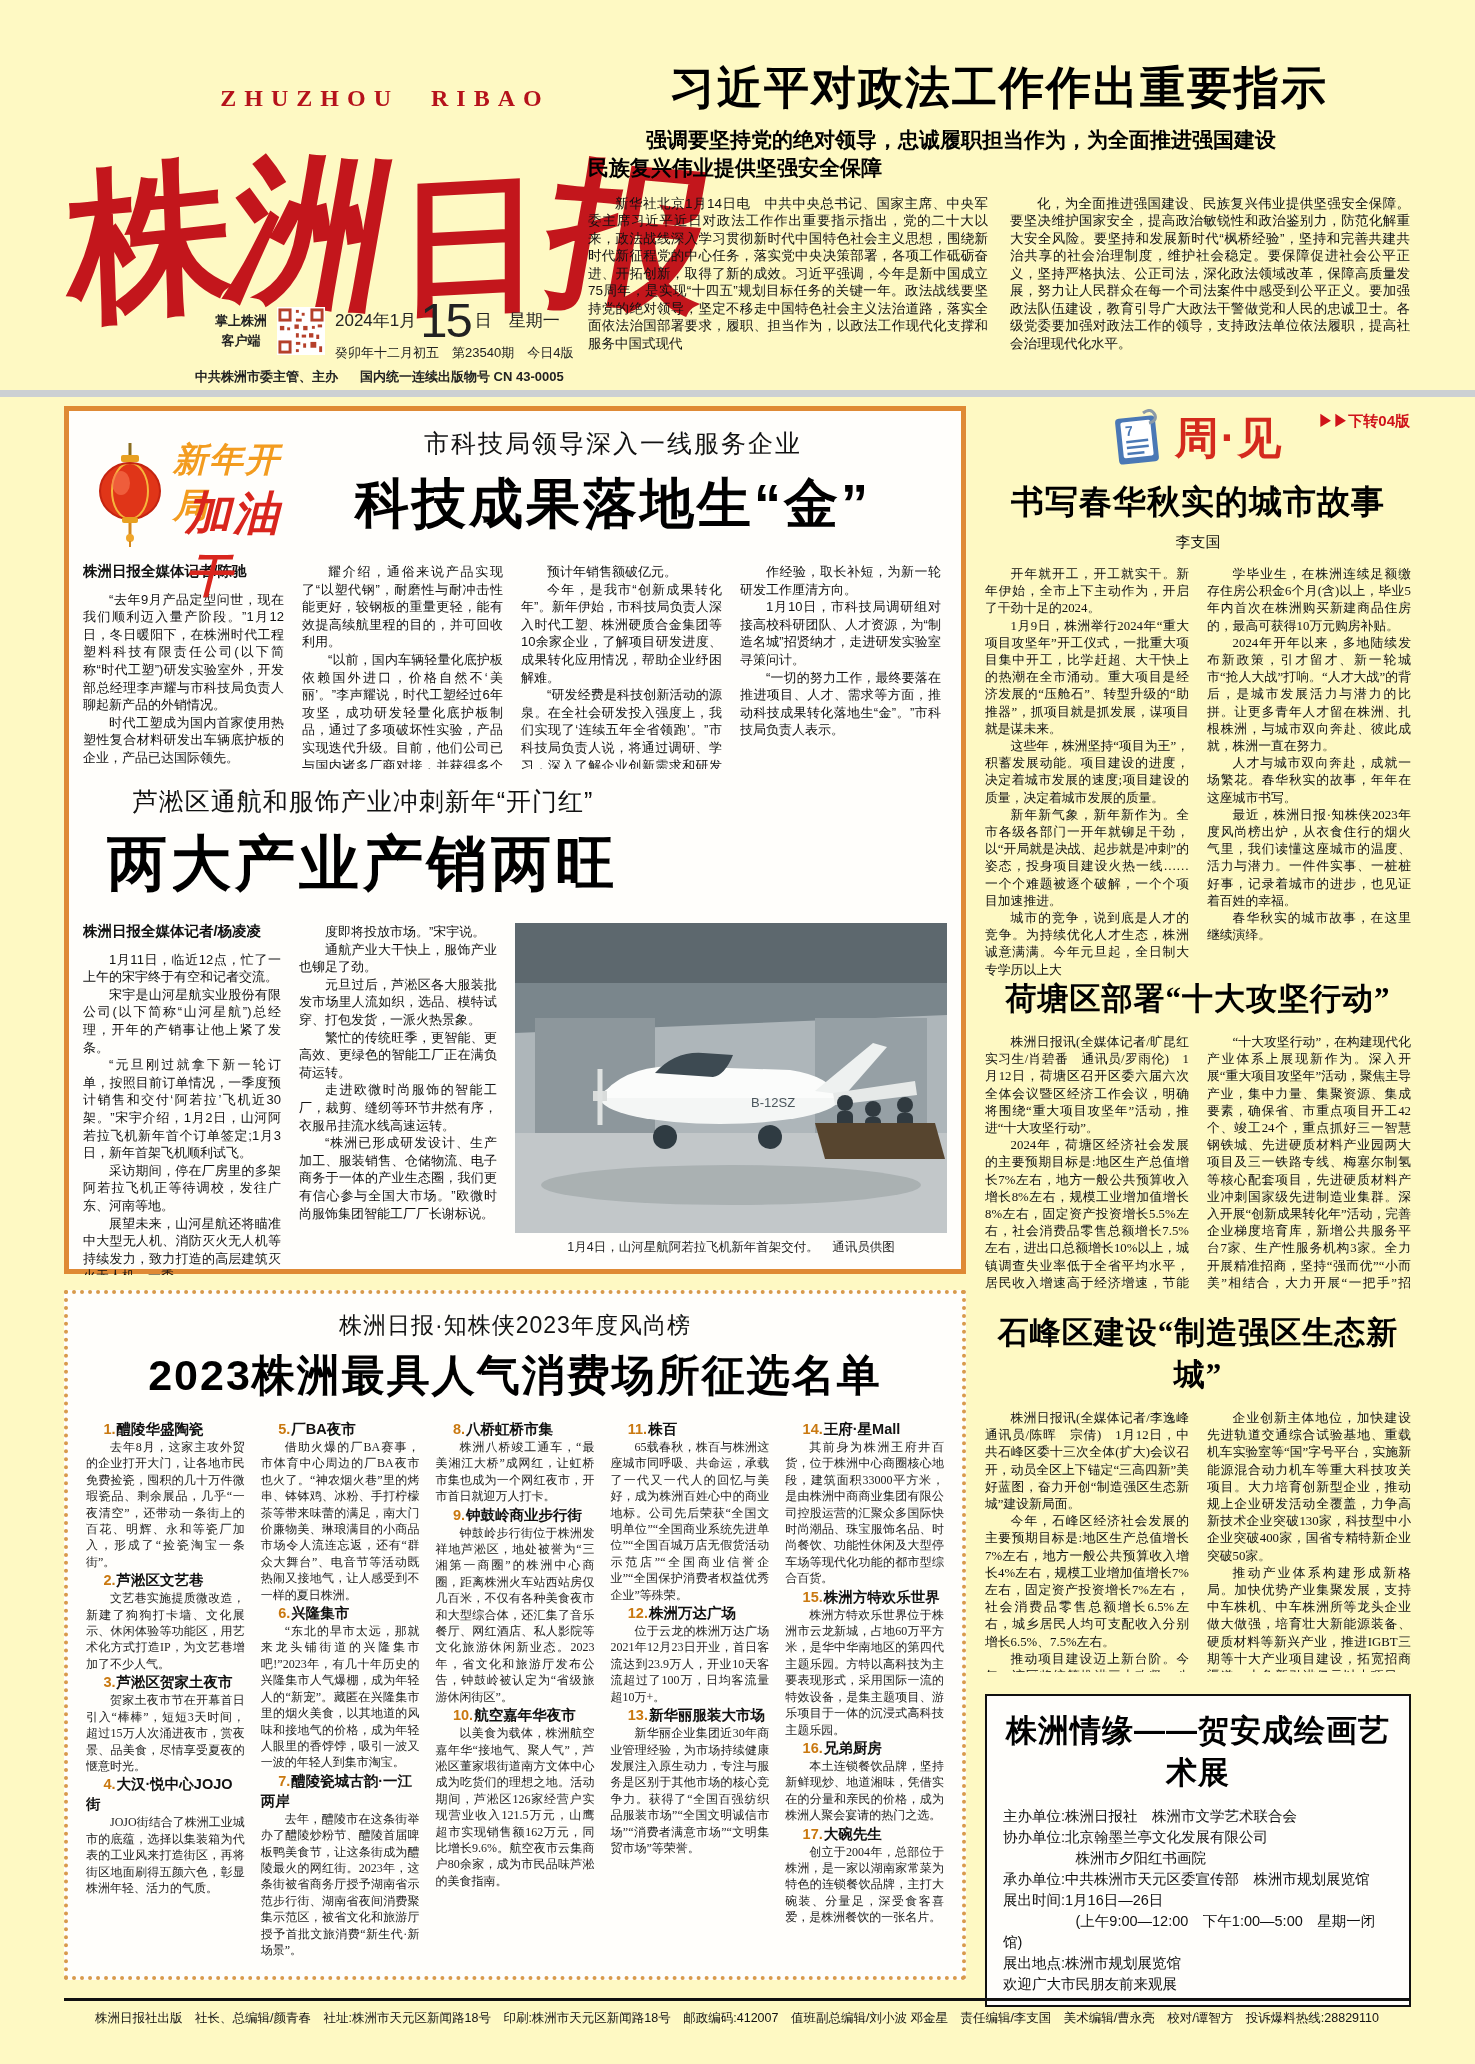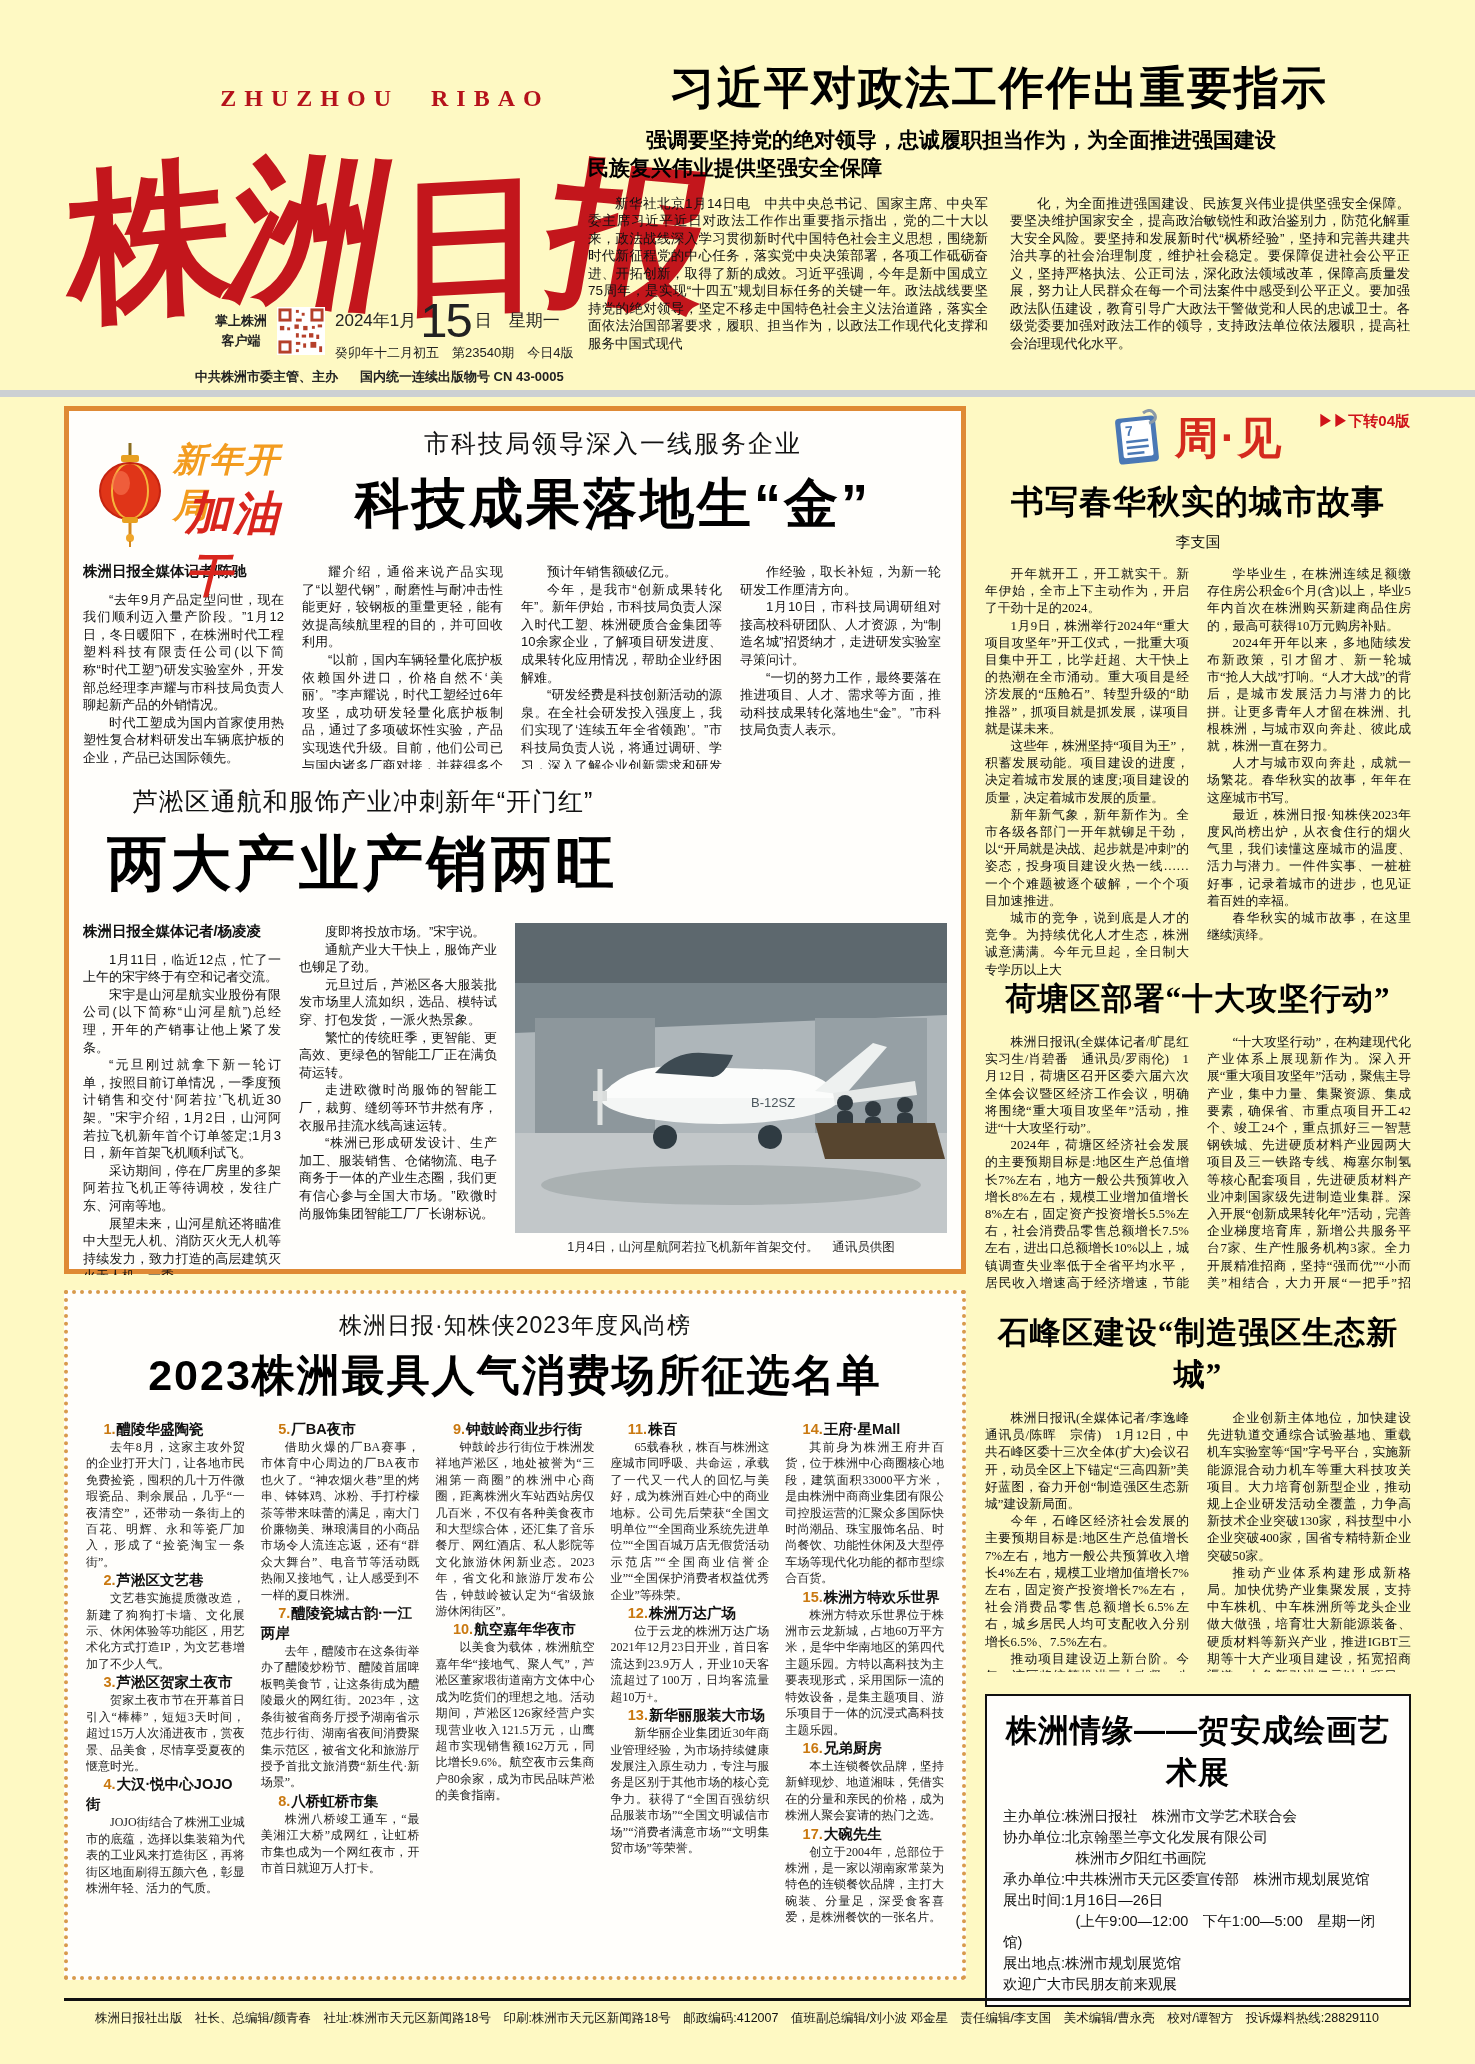--- a/index.html
+++ b/index.html
@@ -398,20 +398,24 @@
         </div>
         <div class="rank-item">
           <h4><span class="num">4.</span>大汉·悦中心JOJO街</h4>
           <p>JOJO街结合了株洲工业城市的底蕴，选择以集装箱为代表的工业风来打造街区，再将街区地面刷得五颜六色，彰显株洲年轻、活力的气质。</p>
         </div>
         <div class="rank-item">
           <h4><span class="num">5.</span>厂BA夜市</h4>
           <p>借助火爆的厂BA赛事，市体育中心周边的厂BA夜市也火了。“神农烟火巷”里的烤串、钵钵鸡、冰粉、手打柠檬茶等带来味蕾的满足，南大门价廉物美、琳琅满目的小商品市场令人流连忘返，还有“群众大舞台”、电音节等活动既热闹又接地气，让人感受到不一样的夏日株洲。</p>
         </div>
         <div class="rank-item">
+          <h4><span class="num">6.</span>兴隆集市</h4>
+          <p>“东北的早市太远，那就来龙头铺街道的兴隆集市吧!”2023年，有几十年历史的兴隆集市人气爆棚，成为年轻人的“新宠”。藏匿在兴隆集市里的烟火美食，以其地道的风味和接地气的价格，成为年轻人眼里的香饽饽，吸引一波又一波的年轻人到集市淘宝。</p>
+        </div>
+        <div class="rank-item">
           <h4><span class="num">7.</span>醴陵瓷城古韵·一江两岸</h4>
           <p>去年，醴陵市在这条街举办了醴陵炒粉节、醴陵首届啤板鸭美食节，让这条街成为醴陵最火的网红街。2023年，这条街被省商务厅授予湖南省示范步行街、湖南省夜间消费聚集示范区，被省文化和旅游厅授予首批文旅消费“新生代·新场景”。</p>
         </div>
         <div class="rank-item">
           <h4><span class="num">8.</span>八桥虹桥市集</h4>
           <p>株洲八桥竣工通车，“最美湘江大桥”成网红，让虹桥市集也成为一个网红夜市，开市首日就迎万人打卡。</p>
         </div>
         <div class="rank-item">
           <h4><span class="num">9.</span>钟鼓岭商业步行街</h4>
           <p>钟鼓岭步行街位于株洲发祥地芦淞区，地处被誉为“三湘第一商圈”的株洲中心商圈，距离株洲火车站西站房仅几百米，不仅有各种美食夜市和大型综合体，还汇集了音乐餐厅、网红酒店、私人影院等文化旅游休闲新业态。2023年，省文化和旅游厅发布公告，钟鼓岭被认定为“省级旅游休闲街区”。</p>

